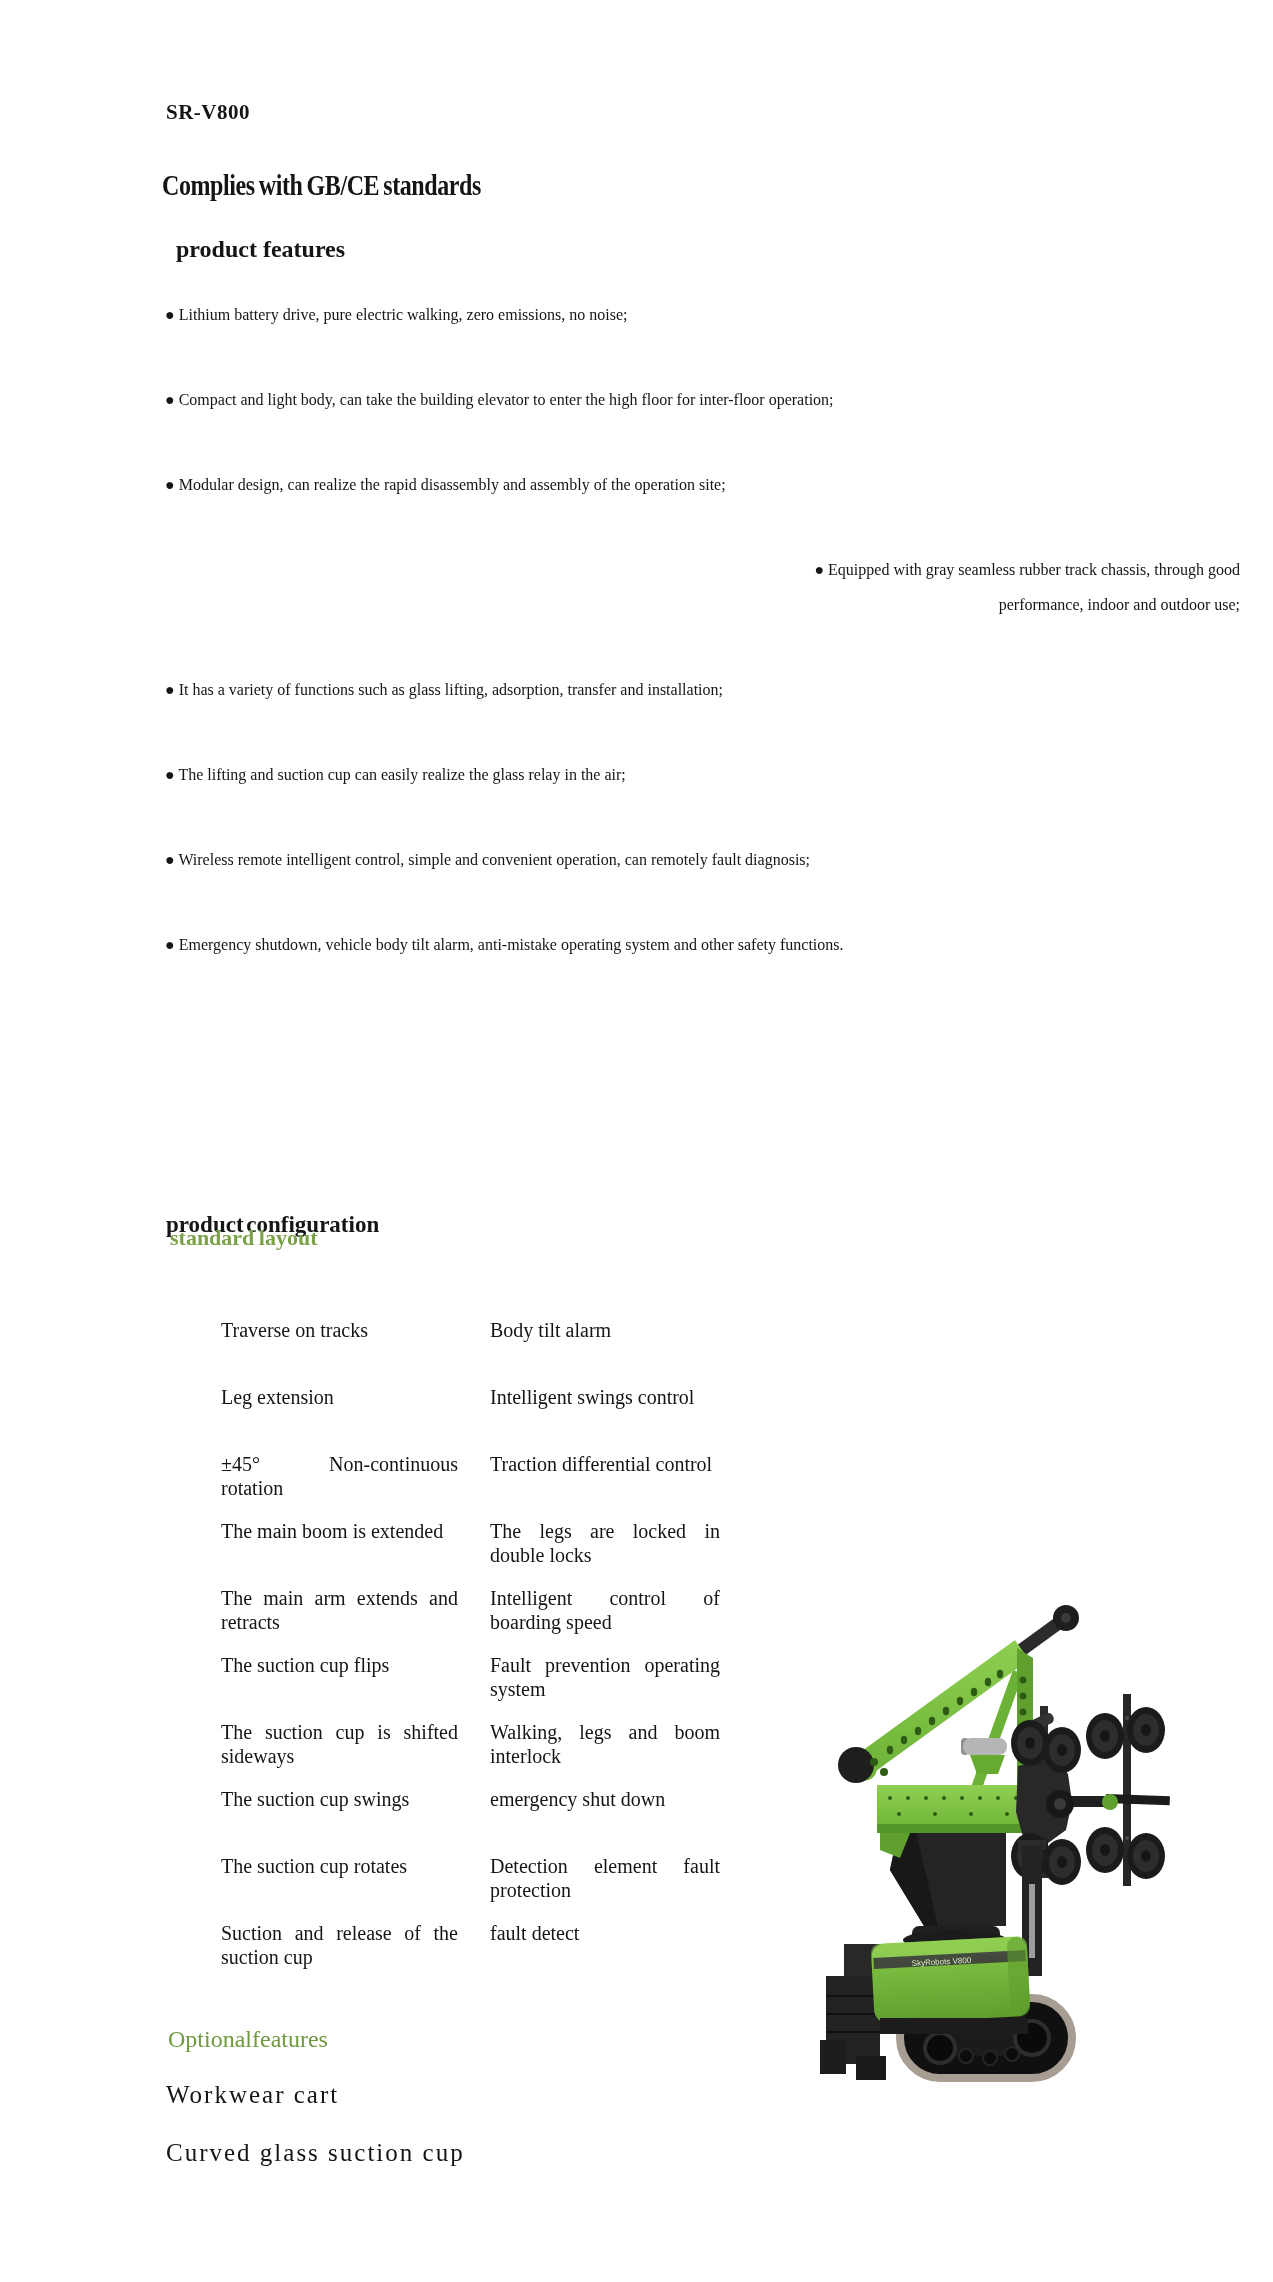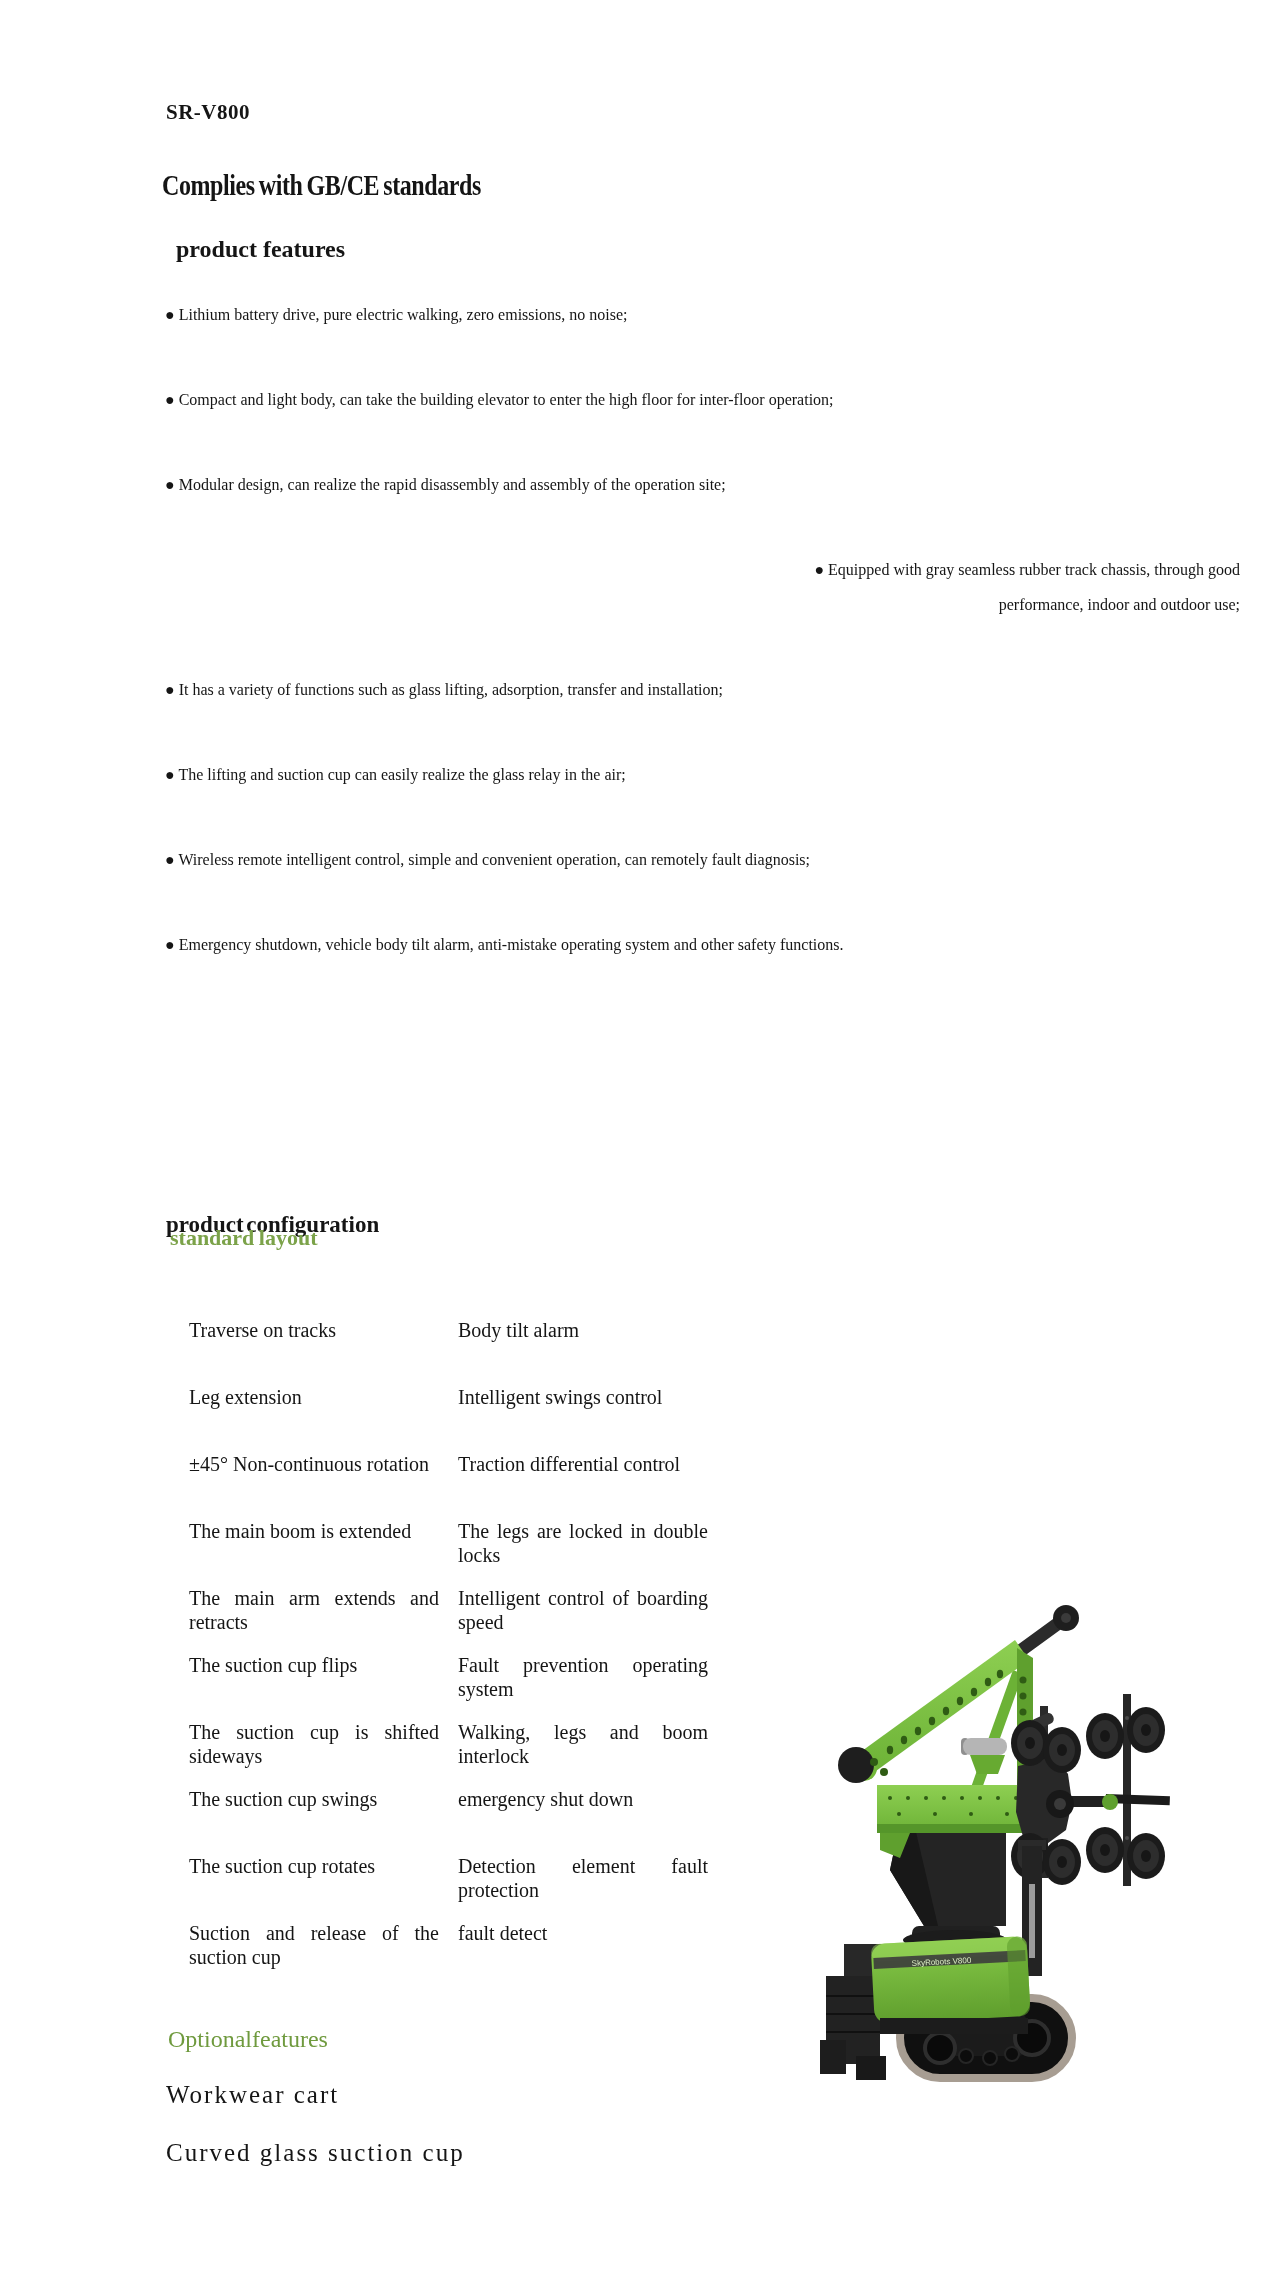--- a/index.html
+++ b/index.html
@@ -23,21 +23,21 @@
   .fw945{width:945px;} .fw900{width:900px;} .fw950{width:950px;}
   .fw930{width:930px;} .fw940{width:940px;}
   .fwright{width:1075px;text-align:right;white-space:pre-line;}
 
   .config-heading{position:absolute;left:166px;top:1212px;font-size:23px;font-weight:bold;word-spacing:-3px;}
   .standard-heading{position:absolute;left:170px;top:1225px;font-size:22px;font-weight:bold;
                     color:var(--heading-green);word-spacing:-1px;}
 
   .config-table{position:absolute;left:189px;top:1318px;display:grid;
                 grid-template-columns:269px 262px;row-gap:17px;}
-  .config-table .cell{font-size:20px;line-height:24px;min-height:50px;text-align:justify;}
+  .config-table .cell{font-size:20px;line-height:24px;min-height:50px;text-align:justify;margin-left:32px;}
   .config-table .cell.left{max-width:250px;}
   .config-table .cell.right{max-width:250px;}
 
   .optional-heading{position:absolute;left:168px;top:2026px;font-size:24px;font-weight:normal;
                     color:var(--optional-green);word-spacing:-6px;}
   .optional-list{position:absolute;left:166px;top:2080px;}
   .optional-item{font-size:25px;line-height:30px;letter-spacing:2px;margin:0 0 28px 0;}
 
   .machine{position:absolute;left:820px;top:1588px;width:370px;height:500px;}
 </style>

